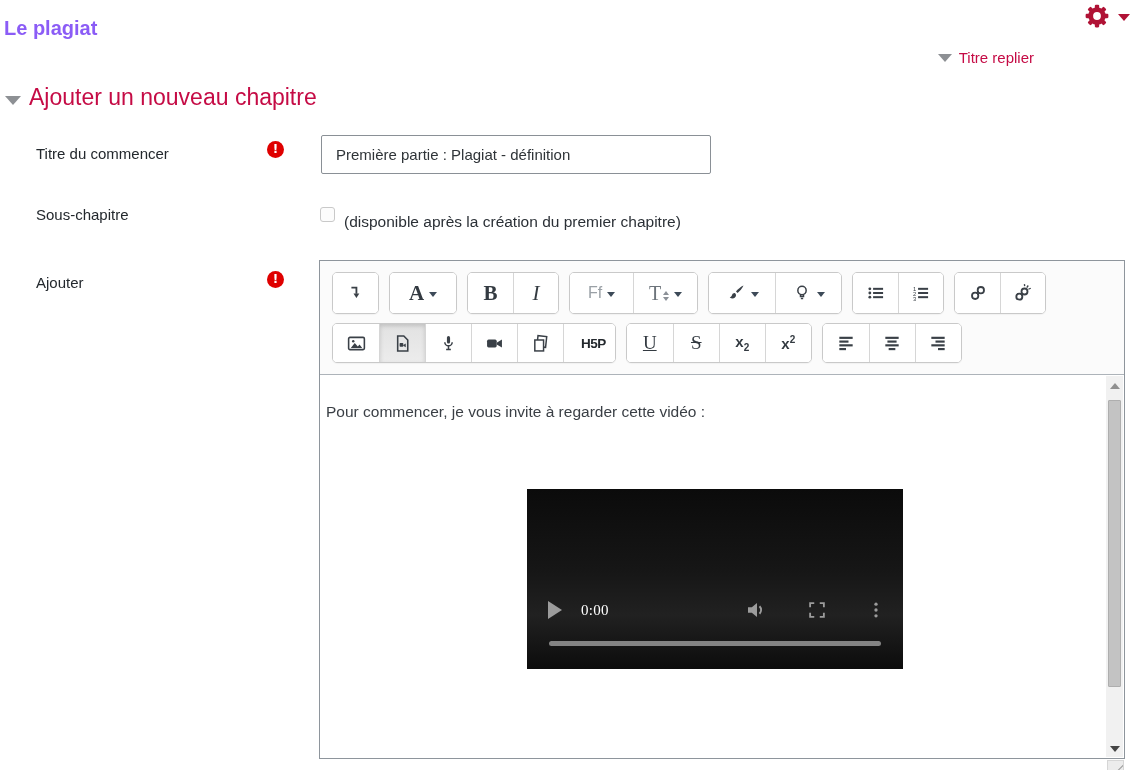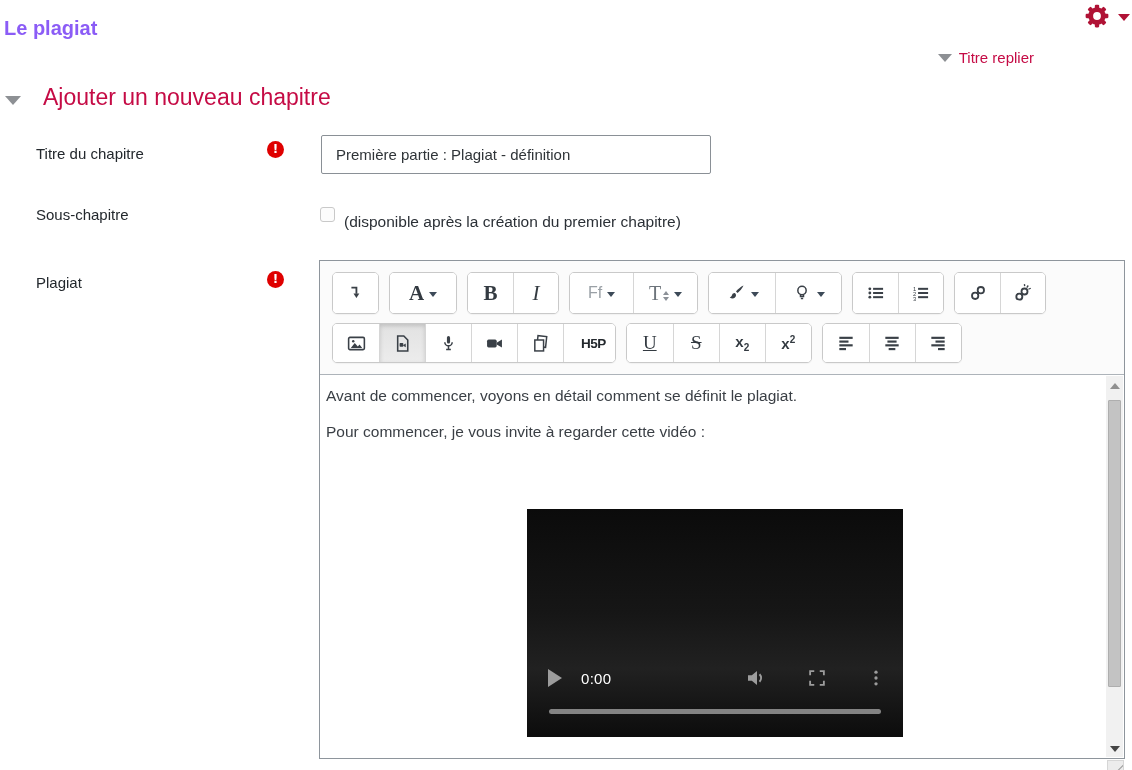--- a/index.html
+++ b/index.html
@@ -12,21 +12,21 @@
   
   .page-title { position:absolute; left:4px; top:4px; font-size:20px; font-weight:700; color:#8b5cf6; }
   .gear-menu { position:absolute; top:3px; right:2px; display:flex; align-items:center; gap:8px; cursor:pointer; }
   .caret-red { width:0; height:0; border-left:6px solid transparent; border-right:6px solid transparent; border-top:7px solid #b01235; margin-top:3px; }
 
   .collapse-all { position:absolute; top:49px; right:98px; display:flex; align-items:center; gap:7px; cursor:pointer; }
   .collapse-all .label { font-size:15px; color:#c50b45; }
   .tri-down-sm { width:0; height:0; border-left:7px solid transparent; border-right:7px solid transparent; border-top:8px solid #8d9094; }
 
   
-  .section-header { position:absolute; top:84px; left:5px; display:flex; align-items:center; gap:22px; }
+  .section-header { position:absolute; top:84px; left:5px; display:flex; align-items:center; gap:8px; }
   .tri-down-md { width:0; height:0; border-left:8px solid transparent; border-right:8px solid transparent; border-top:9px solid #8d9094; margin-top:5px; }
   .section-title { font-size:23px; font-weight:400; color:#c50b45; }
 
   
   .frow { position:absolute; left:0; width:100%; }
   .row-title { top:135px; }
   .row-sub   { top:198px; }
   .row-content { top:260px; }
   .flabel { position:absolute; left:36px; font-size:15px; color:#23282d; }
   .req-icon {
@@ -65,25 +65,25 @@
   .glyph-h5p { font-weight:800; font-size:13.5px; letter-spacing:-0.5px; color:#23282d;margin-left:8px; }
   .glyph-u { font-family:"Liberation Serif", serif; font-size:19px; color:#333a41; text-decoration:underline; }
   .glyph-s { font-family:"Liberation Serif", serif; font-size:19px; color:#333a41; text-decoration:line-through; }
   .glyph-x { font-size:15px; font-weight:700; color:#333a41; }
   .glyph-x sub, .glyph-x sup { font-size:10px; }
 
   
   .content-area { position:absolute; left:0; right:0; top:113px; bottom:0; border-top:1px solid #adb3b9; background:#fff; }
   .text-pane { position:absolute; left:1px; right:18px; top:0; bottom:1px; overflow:hidden; padding:0 2px 0 5px; }
   .text-pane p { margin:10px 0 0 0; font-size:15.5px; line-height:1.42; color:#3a3f45; }
-  .text-pane p.para2 { margin-top:14px; }
-
-  
-  .video-player { width:376px; height:228px; margin:66px auto 3px; position:relative;
-    background:linear-gradient(180deg,#0b0b0b 0%,#161616 45%,#212121 70%,#0c0c0c 100%); }
+  .text-pane p.para2 { margin-top:26px; }
+
+  
+  .video-player { width:376px; height:180px; margin:66px auto 3px; position:relative;
+    background:linear-gradient(180deg,#0b0b0b 0%,#161616 45%,#212121 70%,#0c0c0c 100%);font-family:Liberation Serif, serif; }
   .vctrl { position:absolute; left:21px; right:17px; bottom:47px; display:flex; align-items:center; }
   .play-tri { width:0; height:0; border-left:14px solid #9c9c9c; border-top:9px solid transparent; border-bottom:9px solid transparent; cursor:pointer; }
   .vtime { margin-left:19px; font-size:15px; color:#ffffff; letter-spacing:.3px; }
   .vright { margin-left:auto; display:flex; align-items:center; gap:38px; }
   .vprogress { position:absolute; left:22px; right:22px; bottom:23px; height:5px; border-radius:3px; background:#838383; cursor:pointer; }
 
   
   .vscroll { position:absolute; top:1px; bottom:1px; right:1px; width:17px; background:#f1f1f1; }
   .sb-btn { position:absolute; left:0; right:0; height:15px; display:flex; align-items:center; justify-content:center; cursor:pointer; }
   .sb-up { top:2px; } .sb-down { bottom:1px; }
@@ -121,33 +121,33 @@
   <span class="tri-down-sm"></span>
   <span class="label">Titre replier</span>
 </div>
 
 <div class="section-header">
   <span class="tri-down-md"></span>
   <span class="section-title">Ajouter un nouveau chapitre</span>
 </div>
 
 <div class="frow row-title">
-  <span class="flabel" style="top:10px;">Titre du chapitre</span>
+  <span class="flabel" style="top:10px;">Titre du commencer</span>
   <span class="req-icon" style="top:6px;">!</span>
   <input class="text-input" type="text" value="Première partie : Plagiat - définition" style="">
 </div>
 
 <div class="frow row-sub">
   <span class="flabel" style="top:8px;">Sous-chapitre</span>
   <input type="checkbox" class="checkbox" style="">
   <span class="checkbox-note">(disponible après la création du premier chapitre)</span>
 </div>
 
 <div class="frow row-content">
-  <span class="flabel" style="top:14px;">Plagiat</span>
+  <span class="flabel" style="top:14px;">Ajouter</span>
   <span class="req-icon" style="top:11px;">!</span>
 
   <div class="editor">
     <div class="atto-toolbar">
 
       <div class="tb-row">
         <div class="grp">
             <div class="tbtn">
           <span>
             <svg width="20" height="20" viewBox="0 0 24 24">
@@ -355,21 +355,20 @@
                   <rect x="12" y="18" width="8" height="2.6"></rect>
               </svg>
             </span>
           </div>
         </div>
       </div>
     </div>
 
     <div class="content-area">
       <div class="text-pane">
-        <p>Avant de commencer, voyons en détail comment se définit le plagiat.</p>
         <p class="para2">Pour commencer, je vous invite à regarder cette vidéo :</p>
 
         <div class="video-player">
           <div class="vctrl">
             <span class="play-tri"></span>
             <span class="vtime">0:00</span>
             <span class="vright">
               <span>
                 <svg width="24" height="24" viewBox="0 0 24 24">
                   <path d="M4 9.2 h3.8 L13 5 v14 l-5.2-4.2 H4 z" fill="#9c9c9c"></path>

